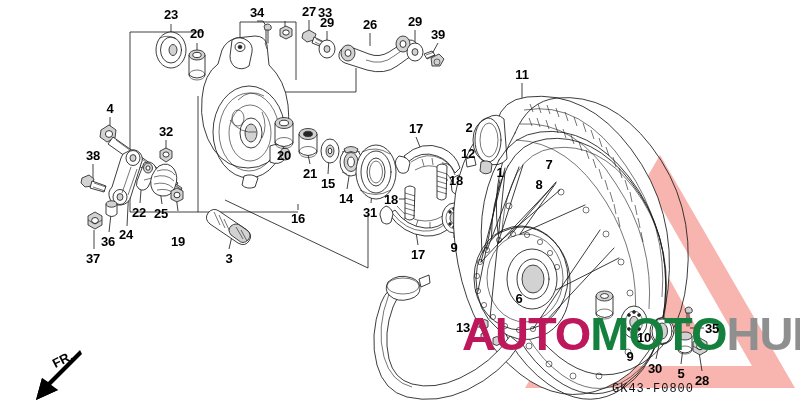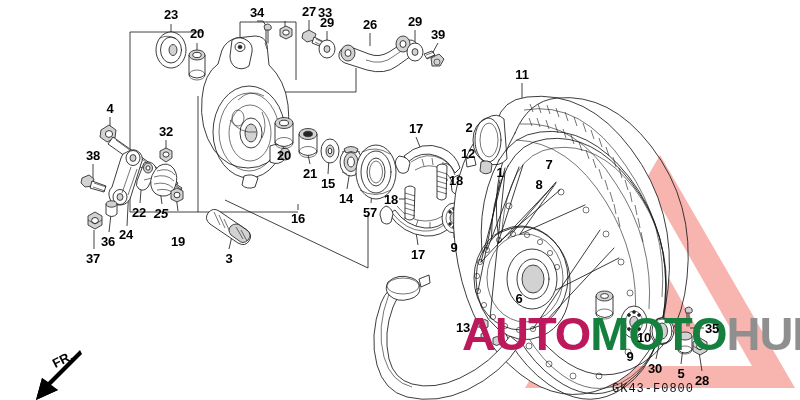--- a/index.html
+++ b/index.html
@@ -571,31 +571,31 @@
       <div class="callout" style="left: 285px; top: 12px; margin-left: 40px;">33</div>
       <div class="callout" style="left: 309px; top: 11px;">27</div>
       <div class="callout" style="left: 327px; top: 22px;">29</div>
       <div class="callout" style="left: 370px; top: 24px;">26</div>
       <div class="callout" style="left: 415px; top: 21px;">29</div>
       <div class="callout" style="left: 438px; top: 34px;">39</div>
       <div class="callout" style="left: 110px; top: 108px;">4</div>
       <div class="callout" style="left: 166px; top: 131px;">32</div>
       <div class="callout" style="left: 93px; top: 155px;">38</div>
       <div class="callout" style="left: 139px; top: 212px;">22</div>
-      <div class="callout" style="left: 161px; top: 213px; font-style: italic;">25</div>
+      <div class="callout" style="left: 161px; top: 213px;">25</div>
       <div class="callout" style="left: 178px; top: 220px; margin-top: 21px;">19</div>
       <div class="callout" style="left: 126px; top: 234px;">24</div>
       <div class="callout" style="left: 108px; top: 241px;">36</div>
       <div class="callout" style="left: 93px; top: 258px;">37</div>
       <div class="callout" style="left: 229px; top: 258px;">3</div>
       <div class="callout" style="left: 284px; top: 155px;">20</div>
       <div class="callout" style="left: 310px; top: 173px;">21</div>
       <div class="callout" style="left: 328px; top: 183px;">15</div>
       <div class="callout" style="left: 346px; top: 198px;">14</div>
-      <div class="callout" style="left: 370px; top: 212px;">57</div>
+      <div class="callout" style="left: 370px; top: 212px;">31</div>
       <div class="callout" style="left: 298px; top: 218px;">16</div>
       <div class="callout" style="left: 416px; top: 128px;">17</div>
       <div class="callout" style="left: 456px; top: 180px;">18</div>
       <div class="callout" style="left: 391px; top: 199px;">18</div>
       <div class="callout" style="left: 418px; top: 254px;">17</div>
       <div class="callout" style="left: 454px; top: 247px;">9</div>
       <div class="callout" style="left: 522px; top: 74px;">11</div>
       <div class="callout" style="left: 469px; top: 127px;">2</div>
       <div class="callout" style="left: 468px; top: 153px;">12</div>
       <div class="callout" style="left: 500px; top: 172px;">1</div>

